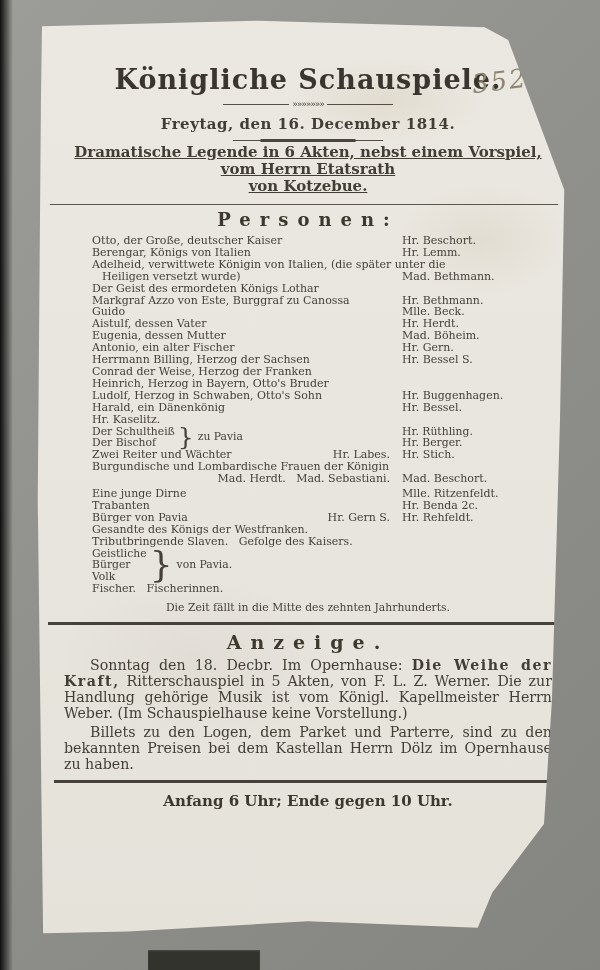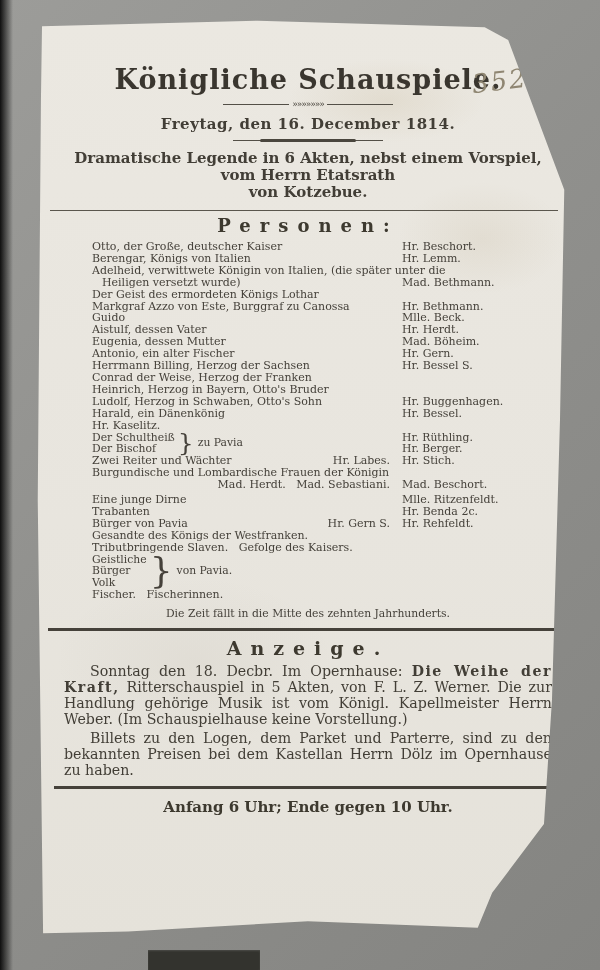--- a/index.html
+++ b/index.html
@@ -27,21 +27,21 @@
   .orn{display:flex;align-items:center;justify-content:center;margin-top:5px;}
   .orn .ln{width:66px;height:1px;background:#534f47;}
   .orn .gl{font-size:9px;letter-spacing:-1px;color:#4a463e;padding:0 3px;line-height:8px;}
   .dateline{font-size:15px;font-weight:bold;margin-top:7px;letter-spacing:.5px;color:#423e36;}
   .taper{position:relative;width:150px;height:3px;margin:6px auto 0;}
   .taper::before{content:'';position:absolute;left:0;right:0;top:1px;height:1px;background:#534f47;}
   .taper::after{content:'';position:absolute;left:18%;right:18%;top:0;height:3px;
     background:#4a463e;border-radius:2px;}
   .main-title{font-size:53px;font-weight:bold;line-height:62px;margin-top:4px;
     letter-spacing:1px;color:#39352e;}
-  .subtitle{font-size:15px;font-weight:bold;line-height:17px;margin-top:8px;color:#423e36;}
+  .subtitle{font-size:15px;font-weight:bold;line-height:17px;margin-top:2px;color:#423e36;text-decoration:underline;}
   .divider-thin{height:1px;background:#5a564d;margin:9px -6px 0 -14px;}
   .personen{font-size:18px;font-weight:bold;letter-spacing:9px;margin-top:4px;color:#3d392f;}
   .cast{margin-top:5px;}
   .cast-row{display:flex;padding-left:28px;font-size:11px;line-height:11.9px;
     color:#45413a;white-space:pre-wrap;}
   .cast-row.gap{margin-top:3px;}
   .role{flex:1;}
   .role2{padding-left:10px;}
   .mid{padding-right:12px;}
   .actor{width:150px;flex:none;}

